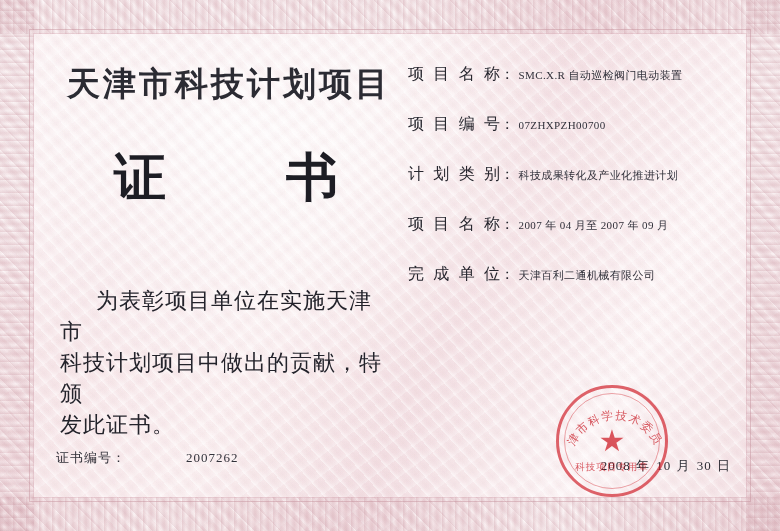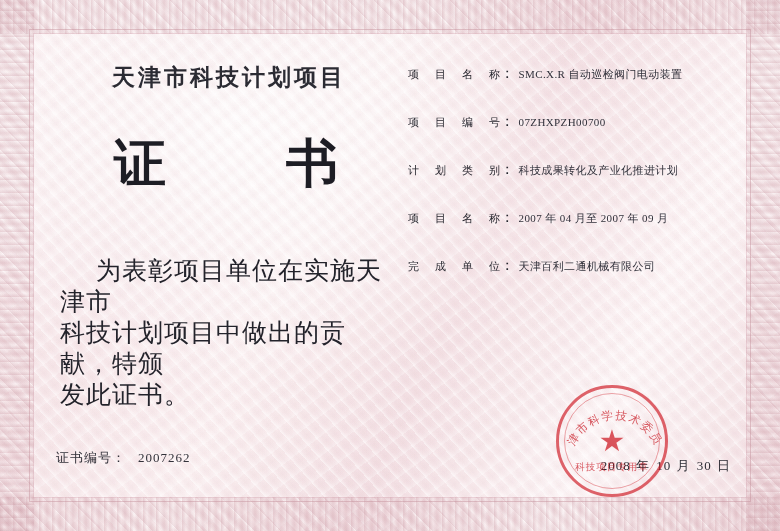--- a/index.html
+++ b/index.html
@@ -93,83 +93,85 @@
   .left-col {
     position: absolute;
     left: 16px;
     top: 22px;
     width: 340px;
   }
 
   .cert-heading {
     font-family: "Liberation Serif", serif;
     font-weight: bold;
-    font-size: 23px;
+    font-size: 33px;
     letter-spacing: 3px;
     color: #2b2b33;
     text-align: center;
     padding-left: 6px;
   }
 
   .cert-bigtitle {
     margin-top: 36px;
     text-align: center;
     font-family: "Liberation Serif", serif;
     font-weight: bold;
     font-size: 52px;
     letter-spacing: 34px;
     padding-left: 34px;
     color: #1d1d24;
   }
 
   .cert-body {
-    margin-top: 56px;
-    font-size: 25px;
+    margin-top: 74px;
+    font-size: 22px;
     line-height: 31px;
     color: #23232b;
     letter-spacing: 1px;
     padding: 0 6px 0 4px;
+    font-family: Liberation Mono, monospace;
   }
   .cert-body .indent { padding-left: 36px; display: inline; }
 
   .cert-number-row {
     position: absolute;
     left: 16px;
     bottom: 24px;
     display: flex;
     align-items: baseline;
     font-size: 13px;
     color: #32323a;
     letter-spacing: 1px;
   }
   .cert-number-row .cn-label { margin-right: 12px; }
   .cert-number-row .cn-value {
     font-family: "Liberation Serif", serif;
     letter-spacing: 1px;
+    margin-left: 48px;
   }
 
   
   .right-col {
     position: absolute;
     right: 4px;
     top: 24px;
     width: 328px;
   }
 
   .field-row {
     display: flex;
     align-items: baseline;
     margin-bottom: 29px;
   }
   .field-label {
     width: 92px;
     flex: 0 0 92px;
     text-align: justify;
     text-align-last: justify;
-    font-size: 11px;
+    font-size: 16px;
     color: #26262e;
     letter-spacing: 0px;
   }
   .field-colon {
     flex: 0 0 10px;
     font-size: 14.5px;
     color: #26262e;
   }
   .field-value {
     flex: 1 1 auto;

